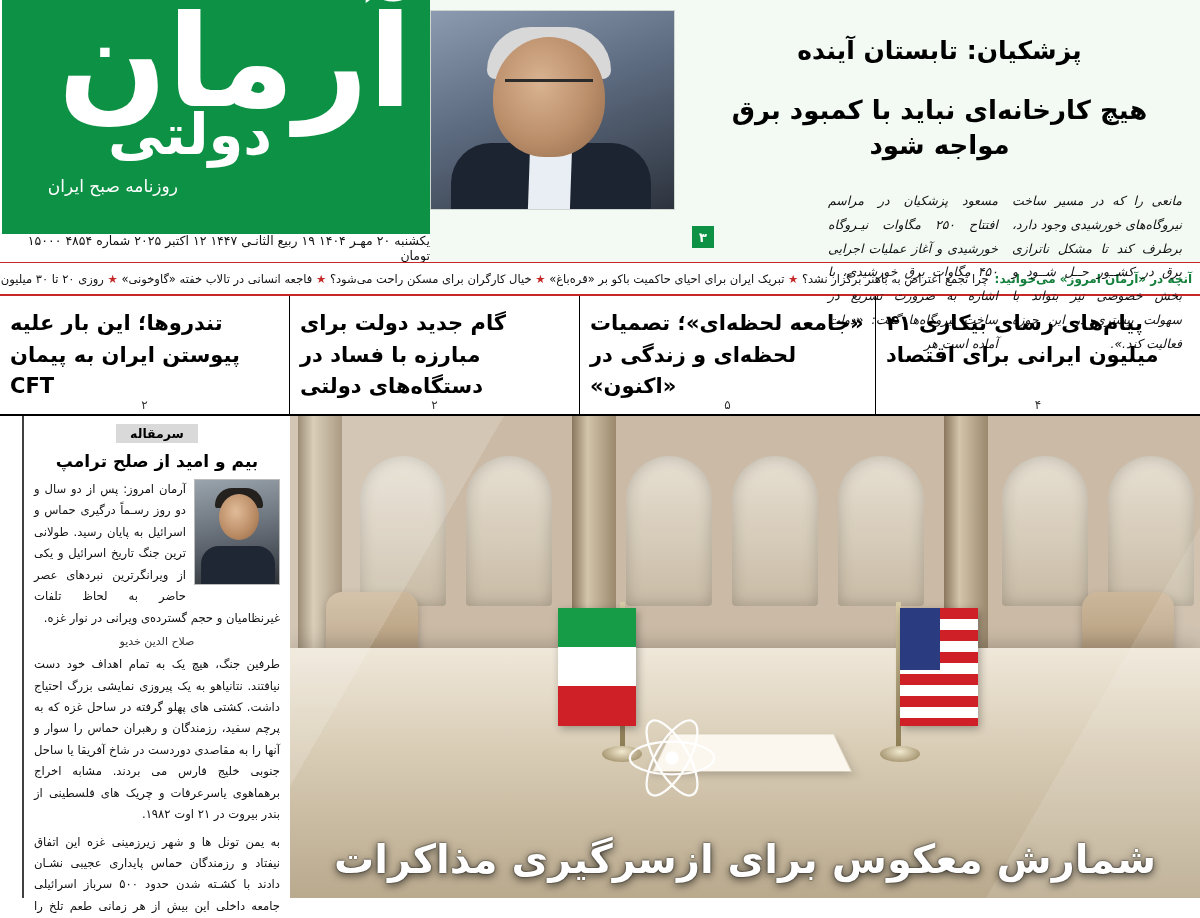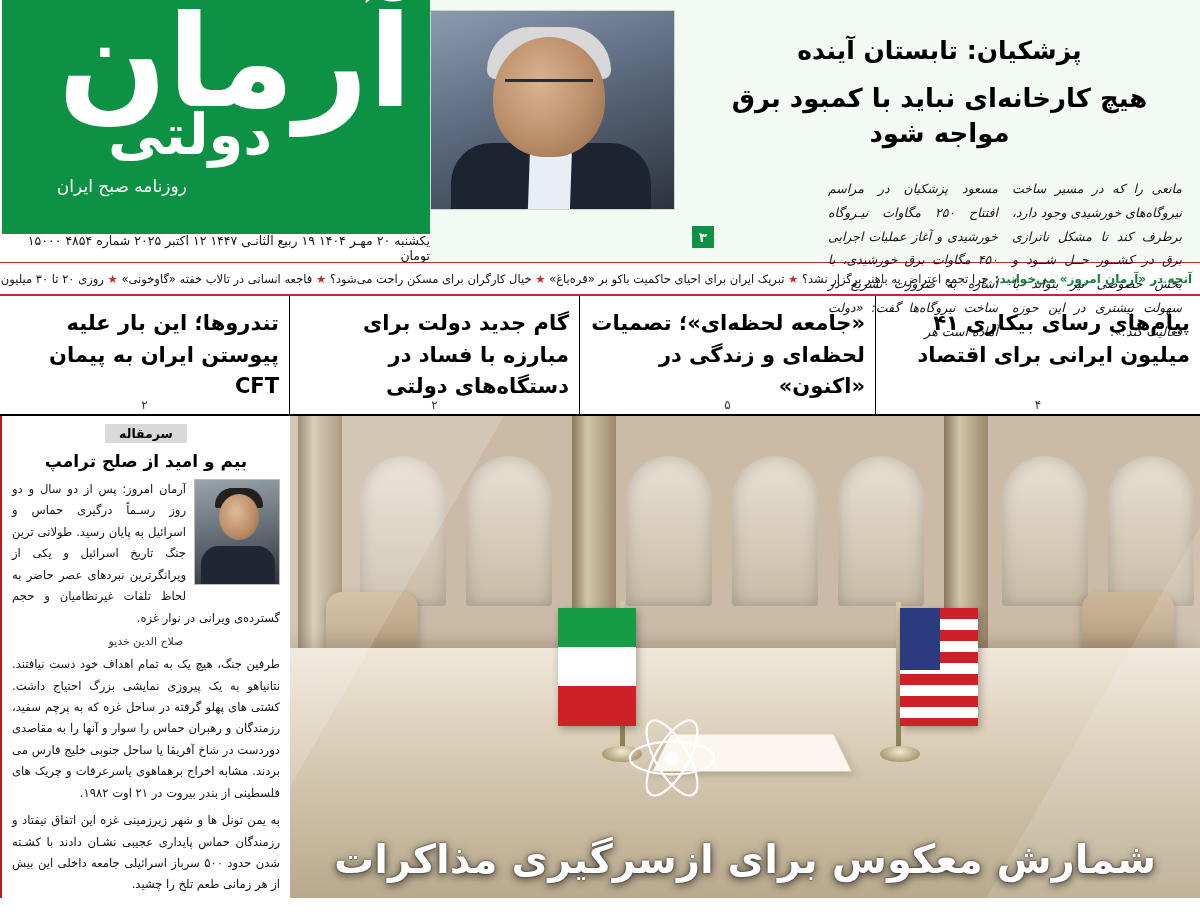--- a/index.html
+++ b/index.html
@@ -51,21 +51,21 @@
   }
   .logo-sub {
     position: absolute;
     top: 96px; right: 150px;
     font-size: 56px;
     font-weight: bold;
     color: #fff;
   }
   .logo-tag {
     position: absolute;
-    top: 168px; right: 235px;
+    top: 168px; right: 244px;
     font-size: 17px;
     color: #fff;
     text-align: right;
     line-height: 1.5;
   }
   .masthead-date {
     position: absolute;
     left: 0; right: 0; bottom: 0;
     height: 30px;
     background: #fff;
@@ -98,21 +98,21 @@
     font-weight: bold;
     text-align: center;
     color: #000;
     margin-top: 22px;
   }
   .lead-title2 {
     font-size: 26px;
     font-weight: bold;
     text-align: center;
     color: #000;
-    margin-top: 16px;
+    margin-top: 28px;
     line-height: 1.35;
   }
   .lead-columns {
     display: flex;
     flex-direction: row;
     gap: 14px;
     margin-top: 26px;
     justify-content: flex-start;
     font-size: 12.5px;
     line-height: 1.9;
@@ -184,21 +184,21 @@
   .headline-row {
     display: flex;
     flex-direction: row;
     width: 1200px;
     height: 120px;
     border-bottom: 2px solid #000;
   }
   .hcell {
     padding: 12px 10px 0 10px;
     position: relative;
-    text-align: right;
+    text-align: left;
   }
   .hcell + .hcell { border-right: 1px solid #000; }
   .hcell h3 {
     font-size: 21px;
     font-weight: bold;
     line-height: 1.5;
     color: #000;
   }
   .hcell .pg {
     position: absolute;
@@ -212,22 +212,22 @@
 
   
   .body-row {
     display: flex;
     flex-direction: row;
     width: 1200px;
     height: 482px;
   }
   
   .editorial {
-    width: 290px;
-    border-left: 2px solid #b91c1c;
+    width: 268px;
+    border-left: 2px solid #404040;
     padding: 6px 10px 0 10px;
     position: relative;
   }
   .sarmaghale {
     display: inline-block;
     background: #d9d9d9;
     color: #000;
     font-size: 12.5px;
     font-weight: bold;
     padding: 2px 14px;

